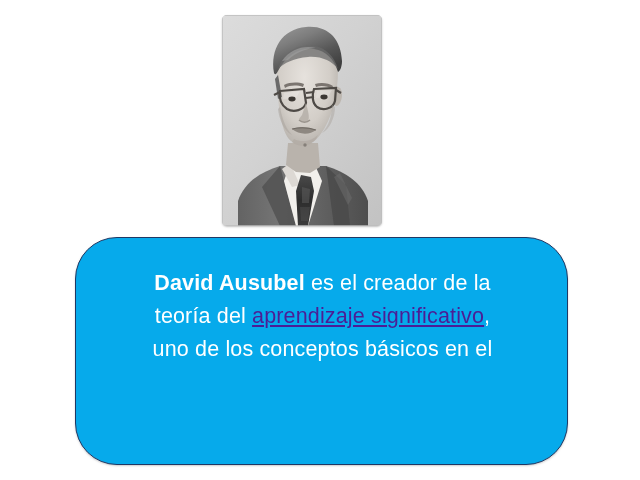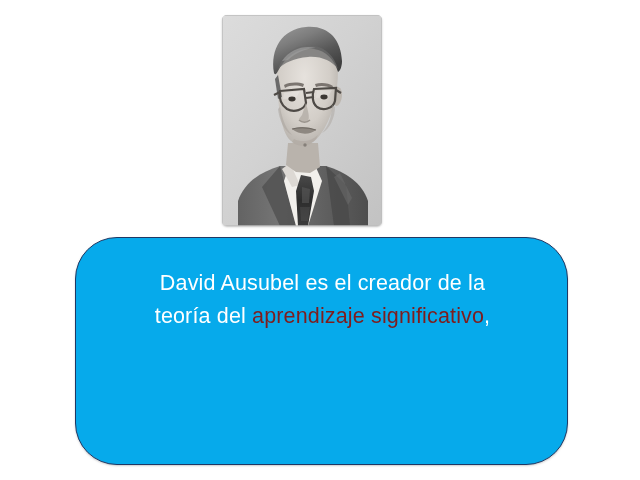--- a/index.html
+++ b/index.html
@@ -65,24 +65,25 @@
     color: #ffffff;
     font-size: 21.5px;
     line-height: 33px;
     letter-spacing: 0.15px;
     white-space: nowrap;
   }
   .tline {
     display: block;
   }
   .bold-name {
-    font-weight: normal;
+    font-weight: bold;
   }
   .hyperlink {
-    color: #7f1d1d;
+    color: #4c1d95;
+    text-decoration: underline;
     text-decoration-thickness: 1.5px;
     text-underline-offset: 2px;
   }
 </style>
 </head>
 <body>
 
 <div id="slide">
 
   <div id="photo-frame">
@@ -191,17 +192,18 @@
     </svg>
   </div>
 
   <div id="callout">
     <div id="callout-text">
 
       <span class="tline"><span class="bold-name">David Ausubel</span><span> es el creador de la</span></span>
 
       <span class="tline"><span>teoría del </span><span class="hyperlink">aprendizaje significativo</span><span>,</span></span>
 
+      <span class="tline">uno de los conceptos básicos en el</span>
 
     </div>
   </div>
 
 </div>
 
 </body></html>

